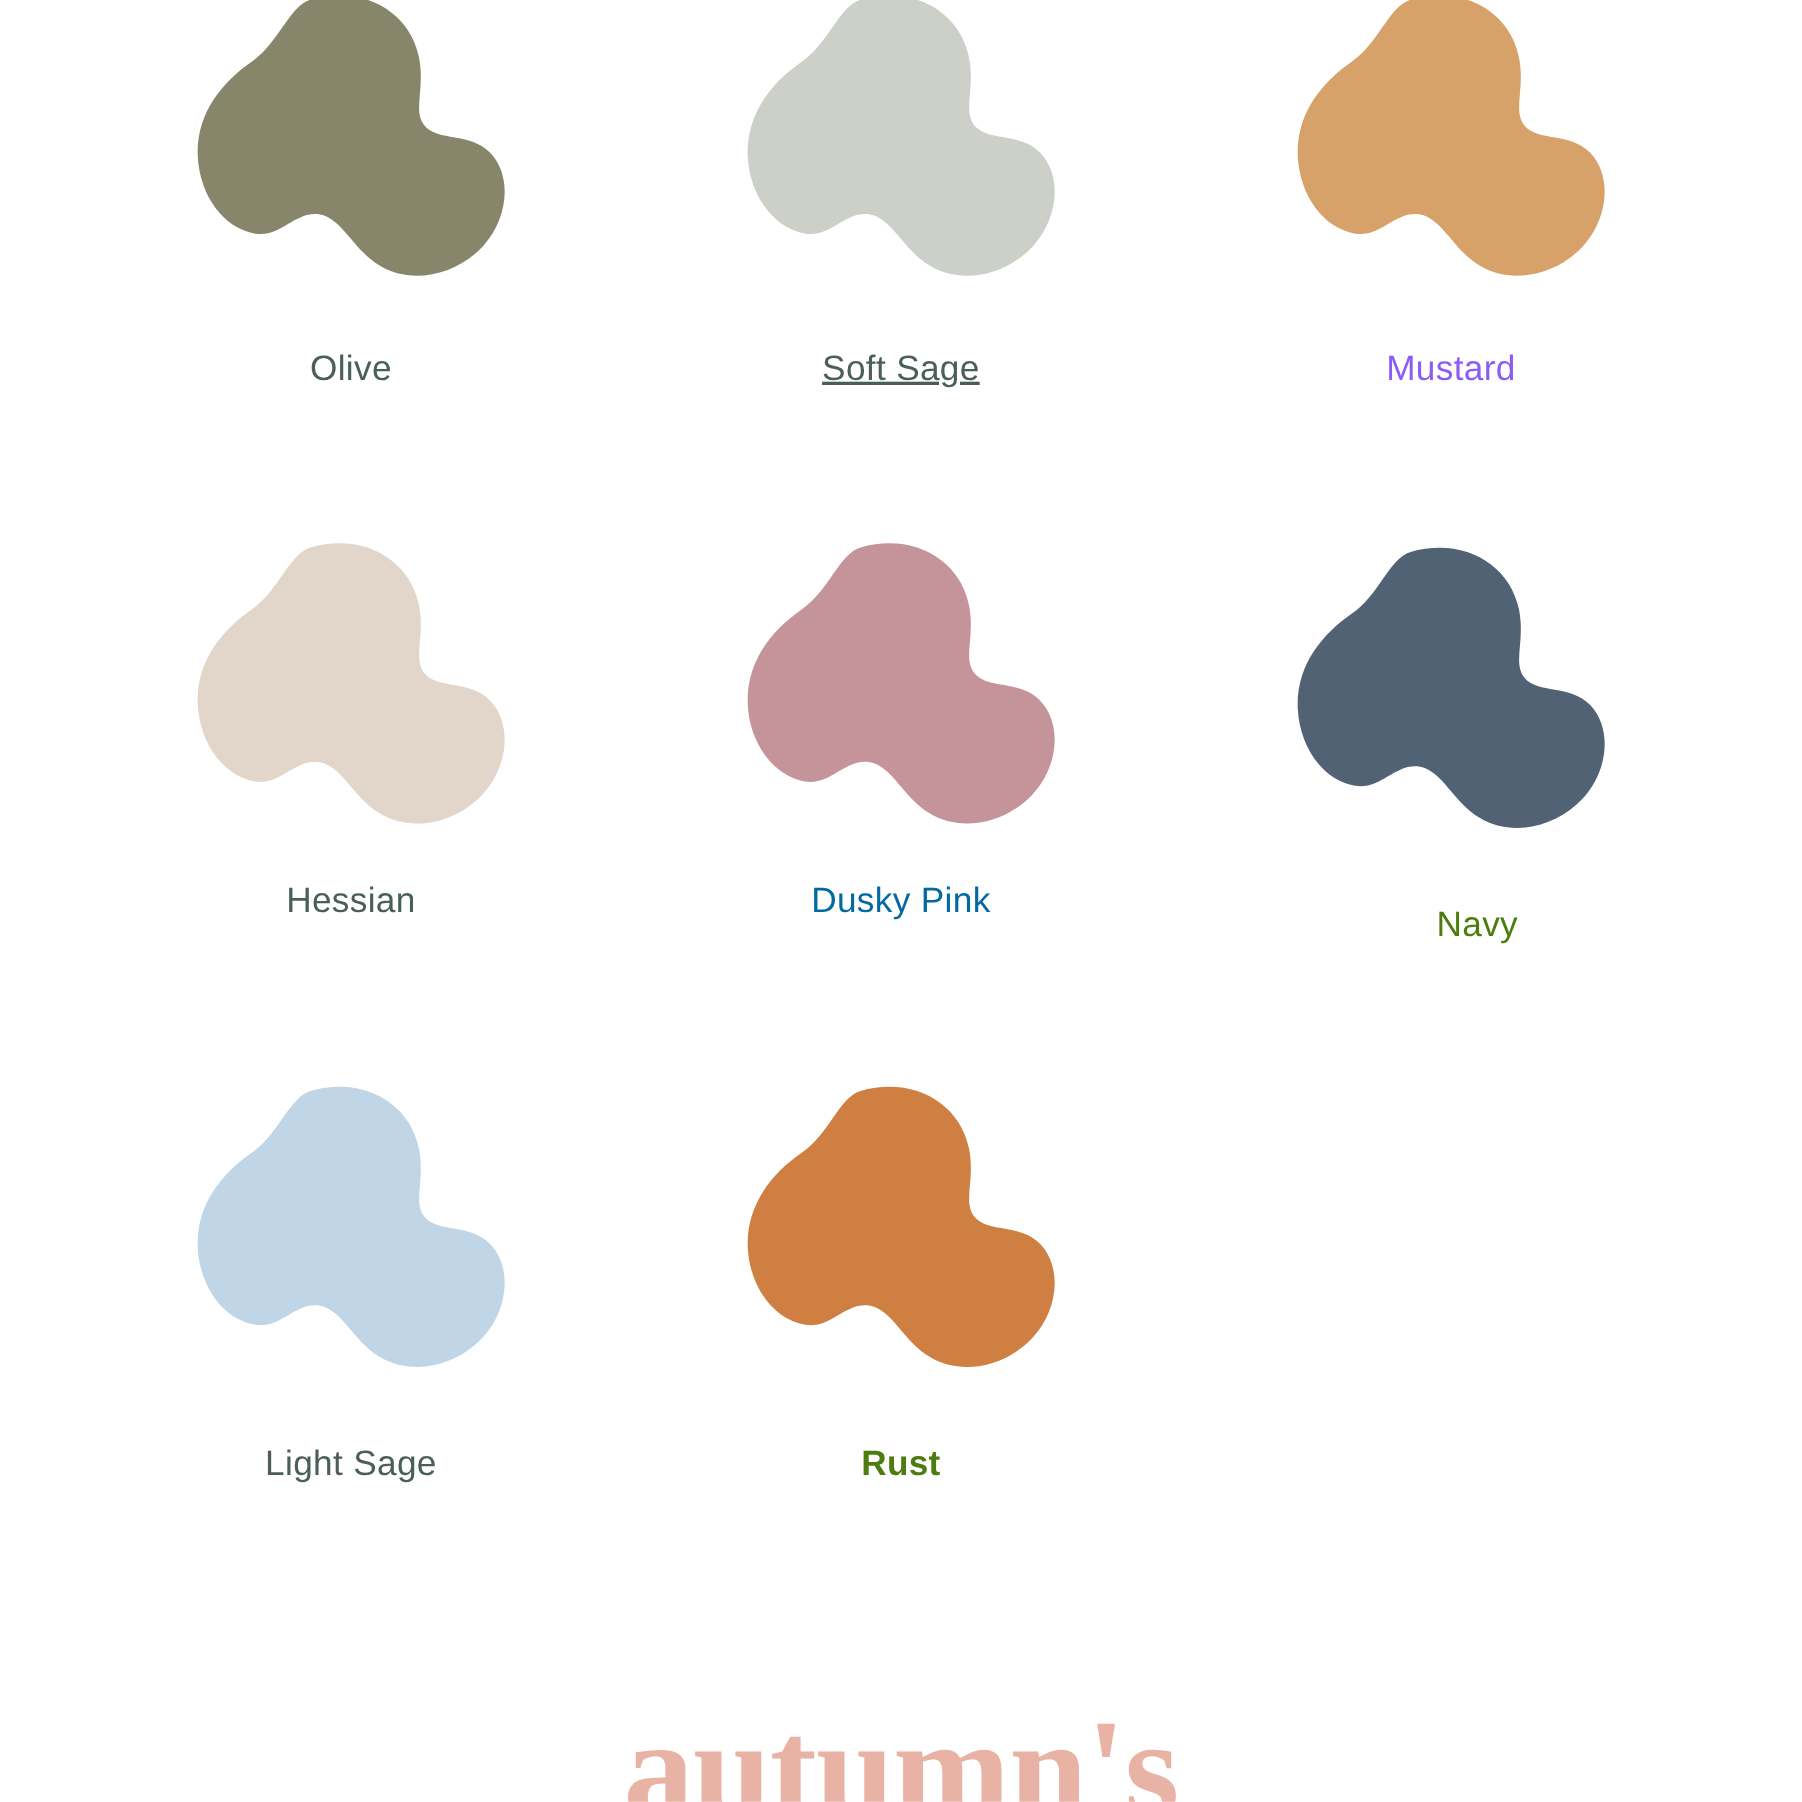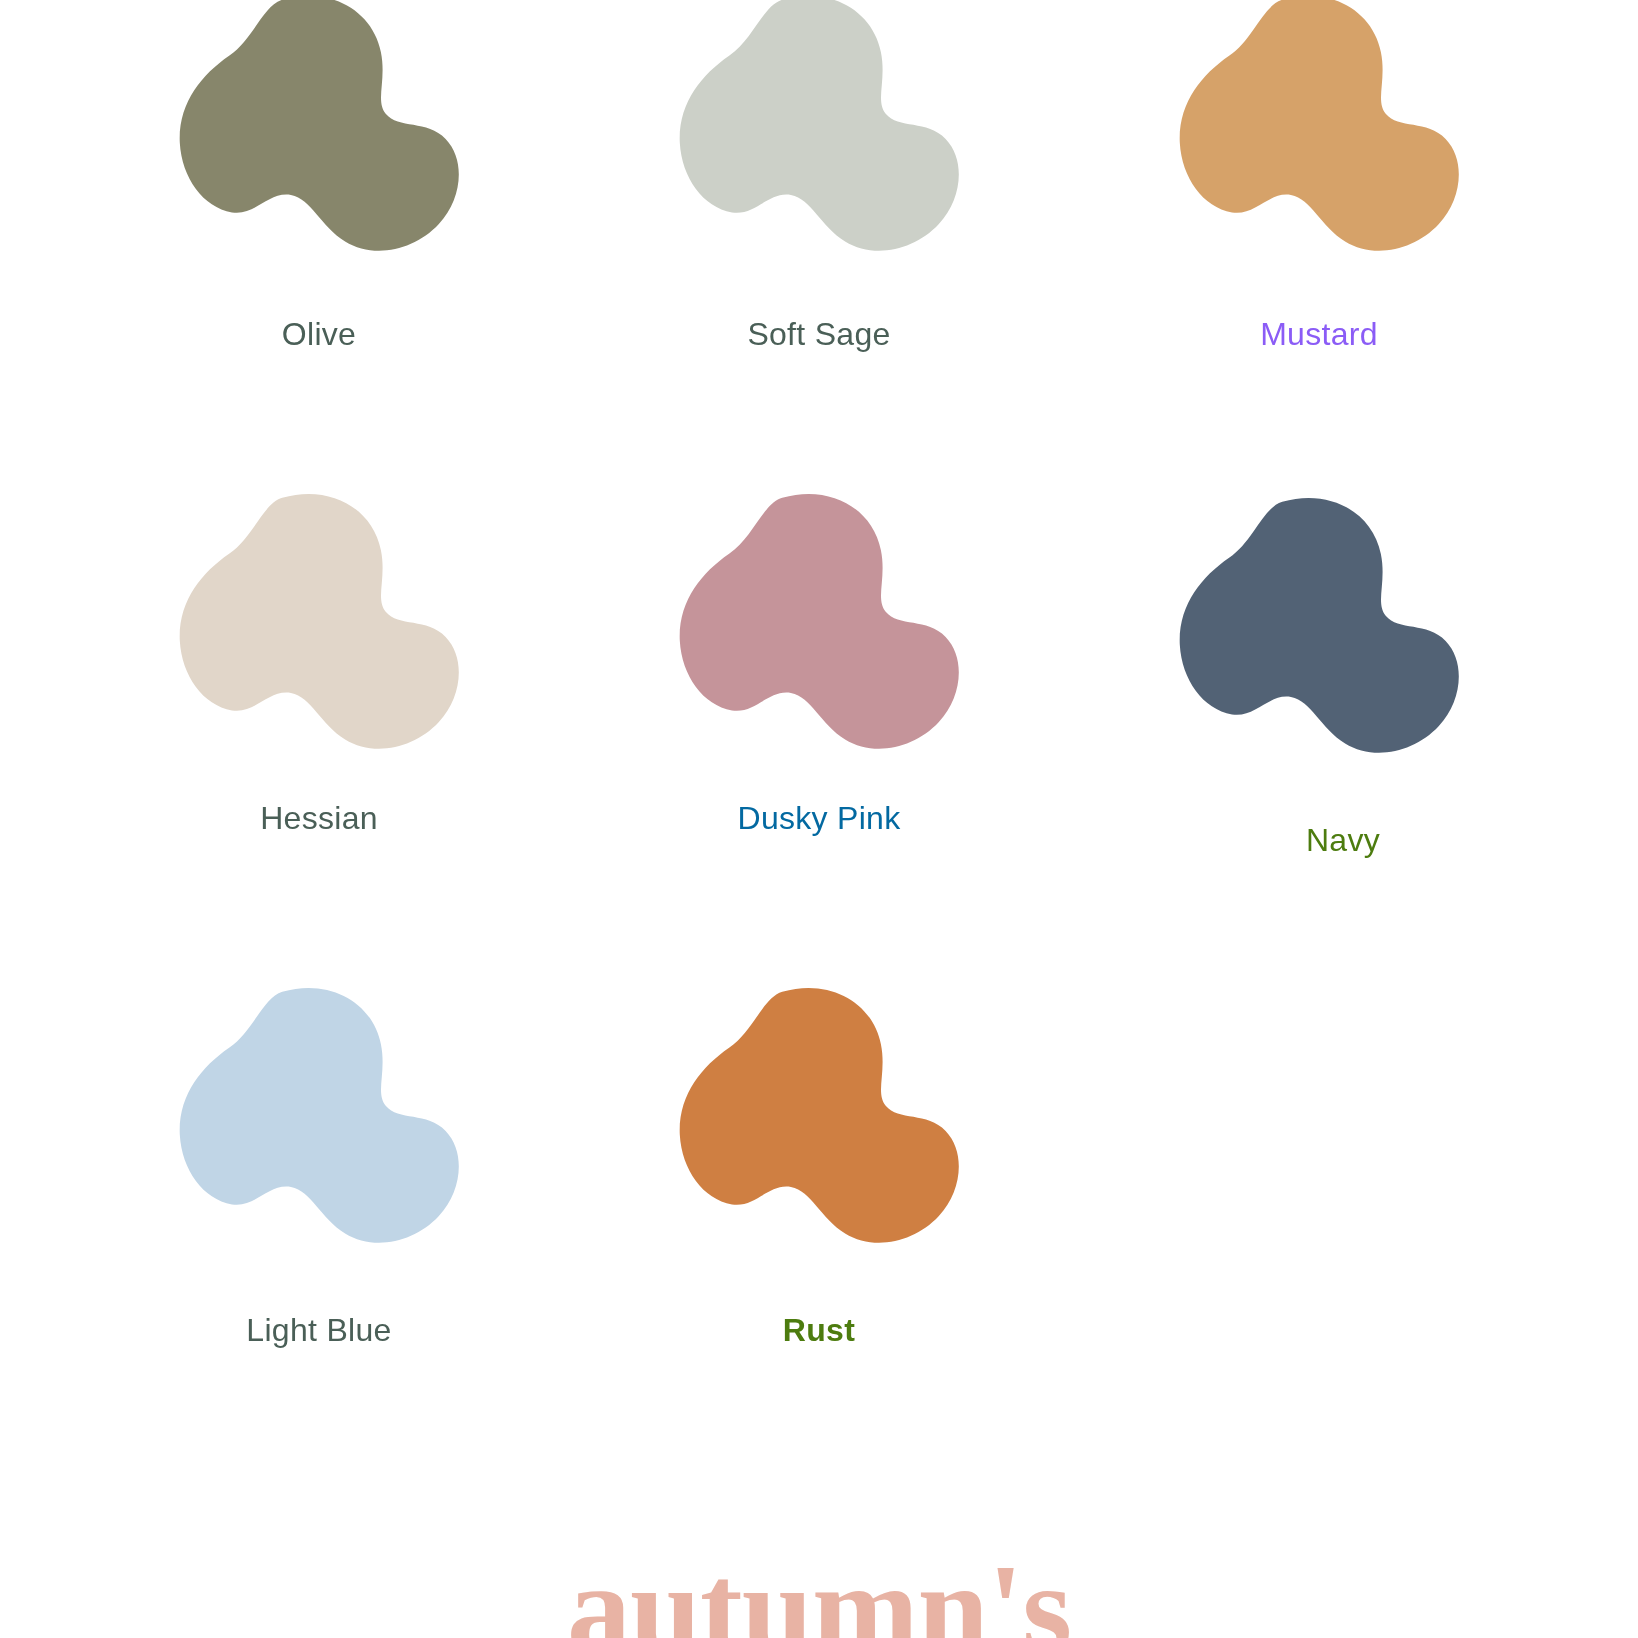--- a/index.html
+++ b/index.html
@@ -90,21 +90,21 @@
     </div>
     <div class="swatch-label" style="color: rgb(74, 95, 87);">Olive</div>
   </div>
 
   <div class="swatch-cell row-1">
     <div class="blob-wrap">
       <svg viewBox="0 0 300 300" xmlns="http://www.w3.org/2000/svg" aria-hidden="true">
         <path class="blob-path" d="M112,8 C160,-6 205,18 214,62 C220,92 208,112 219,126 C232,142 262,132 281,152 C302,174 298,214 274,240 C248,268 206,276 177,258 C152,243 142,214 121,210 C98,206 84,232 60,228 C30,223 8,192 6,156 C4,116 28,86 57,66 C82,49 92,14 112,8 Z" fill="#ccd0c8"></path>
       </svg>
     </div>
-    <div class="swatch-label" style="color: rgb(74, 95, 87);">Soft Sage</div>
+    <div class="swatch-label" style="color: rgb(74, 95, 87); text-decoration: underline;">Soft Sage</div>
   </div>
 
   <div class="swatch-cell row-1">
     <div class="blob-wrap">
       <svg viewBox="0 0 300 300" xmlns="http://www.w3.org/2000/svg" aria-hidden="true">
         <path class="blob-path" d="M112,8 C160,-6 205,18 214,62 C220,92 208,112 219,126 C232,142 262,132 281,152 C302,174 298,214 274,240 C248,268 206,276 177,258 C152,243 142,214 121,210 C98,206 84,232 60,228 C30,223 8,192 6,156 C4,116 28,86 57,66 C82,49 92,14 112,8 Z" fill="#d6a269"></path>
       </svg>
     </div>
     <div class="swatch-label" style="color: #8b5cf6;">Mustard</div>
   </div>
@@ -136,21 +136,21 @@
     </div>
     <div class="swatch-label" style="color: #4d7c0f; margin-left: 48px;">Navy</div>
   </div>
 
   <div class="swatch-cell row-3">
     <div class="blob-wrap">
       <svg viewBox="0 0 300 300" xmlns="http://www.w3.org/2000/svg" aria-hidden="true">
         <path class="blob-path" d="M112,8 C160,-6 205,18 214,62 C220,92 208,112 219,126 C232,142 262,132 281,152 C302,174 298,214 274,240 C248,268 206,276 177,258 C152,243 142,214 121,210 C98,206 84,232 60,228 C30,223 8,192 6,156 C4,116 28,86 57,66 C82,49 92,14 112,8 Z" fill="#c0d5e6"></path>
       </svg>
     </div>
-    <div class="swatch-label" style="color: rgb(74, 95, 87);">Light Blue</div>
+    <div class="swatch-label" style="color: rgb(74, 95, 87);">Light Sage</div>
   </div>
 
   <div class="swatch-cell row-3">
     <div class="blob-wrap">
       <svg viewBox="0 0 300 300" xmlns="http://www.w3.org/2000/svg" aria-hidden="true">
         <path class="blob-path" d="M112,8 C160,-6 205,18 214,62 C220,92 208,112 219,126 C232,142 262,132 281,152 C302,174 298,214 274,240 C248,268 206,276 177,258 C152,243 142,214 121,210 C98,206 84,232 60,228 C30,223 8,192 6,156 C4,116 28,86 57,66 C82,49 92,14 112,8 Z" fill="#cf7f42"></path>
       </svg>
     </div>
     <div class="swatch-label" style="color: #4d7c0f; font-weight: bold;">Rust</div>
   </div>

